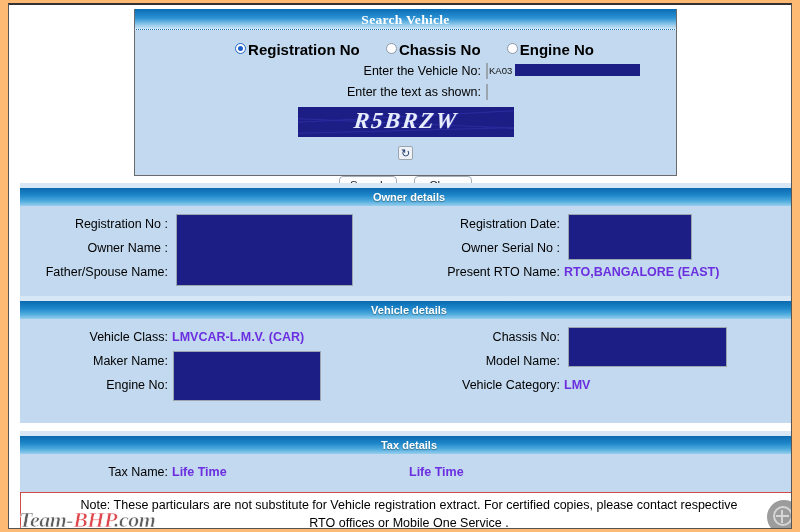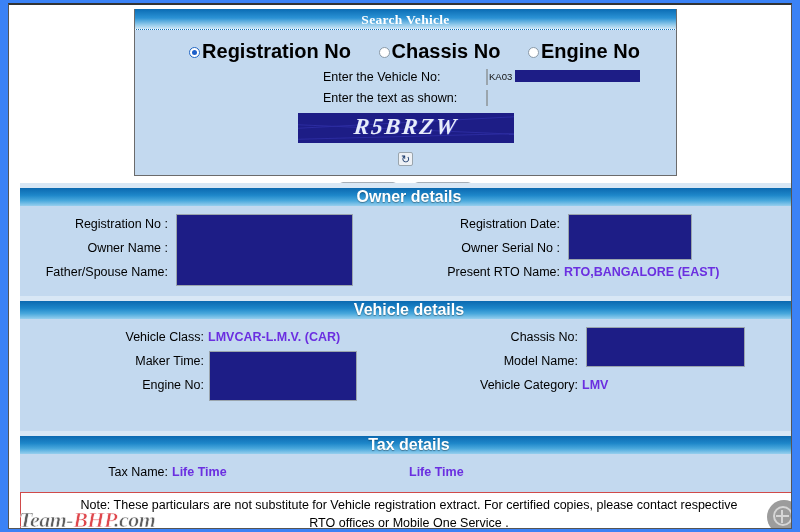--- a/index.html
+++ b/index.html
@@ -7,21 +7,21 @@
     margin: 0; padding: 0;
     width: 800px; height: 532px;
     overflow: hidden;
     background: #c8c8c8;
     font-family: "Liberation Sans", sans-serif;
   }
 
   #page {
     position: relative;
     width: 800px; height: 532px;
-    background: #3b82f6;
+    background: #fdba74;
   }
 
   
   .doc {
     position: absolute;
     left: 8px; top: 3px;
     width: 784px; height: 526px;
     background: #ffffff;
     border: 1px solid #555;
     border-top: 2px solid #333;
@@ -45,21 +45,21 @@
     font-weight: bold;
     font-size: 13.5px;
     text-align: center;
     line-height: 21px;
     letter-spacing: .3px;
     border-bottom: 1px dotted #ffffff;
   }
   .radio-row {
     margin-top: 8px;
     text-align: center;
-    font-size: 20px;
+    font-size: 15px;
     font-weight: bold;
     color: #000;
     padding-left: 18px;
   }
   .radio-opt {
     display: inline-block;
     margin: 0 11px;
     vertical-align: middle;
     white-space: nowrap;
   }
@@ -87,21 +87,21 @@
   .frow {
     margin-top: 7px;
     font-size: 12.5px;
     color: #000;
     display: flex;
     justify-content: center;
     align-items: center;
   }
   .frow .flabel {
     width: 163px;
-    text-align: left;
+    text-align: right;
     padding-right: 5px;
     white-space: nowrap;
   }
   .ffield { position: relative; }
 
   .vno-box {
     width: 154px; height: 14px;
     background: #ffffff;
     border: 1px solid #9aa5ad;
     position: relative;
@@ -195,21 +195,21 @@
     background: #c3d9ef;
   }
   .sec-top-strip {
     height: 5px;
     background: #d8e7f5;
   }
   .sec-header {
     height: 18px;
     background: linear-gradient(to bottom, #0b69b0 0%, #1d86c9 40%, #49a8dc 70%, #97cfee 100%);
     color: #ffffff;
-    font-size: 16px;
+    font-size: 11px;
     font-weight: bold;
     text-align: center;
     line-height: 18px;
     text-shadow: 0 1px 1px rgba(0,0,0,.35);
   }
   .sec-body {
     position: relative;
     padding: 6px 0 6px 0;
   }
 
@@ -411,29 +411,29 @@
             </div>
             <div class="redact" style="left:159px; top:2px; width:124px; height:46px;"></div>
           </div>
         </div>
       </div>
     </div>
 
     <div class="section" style="top:291px;">
       <div class="sec-top-strip"></div>
       <div class="sec-header">Vehicle details</div>
-      <div class="sec-body" style="height:116px;margin-left:36px;">
+      <div class="sec-body" style="height:104px;">
         <div class="grid2">
           <div class="col left">
             <div class="drow">
               <span class="dlabel">Vehicle Class:</span>
               <span class="dvalue">LMVCAR-L.M.V. (CAR)</span>
             </div>
             <div class="drow">
-              <span class="dlabel">Maker Time:</span>
+              <span class="dlabel">Maker Name:</span>
               <span class="dvalue"></span>
             </div>
             <div class="drow">
               <span class="dlabel">Engine No:</span>
               <span class="dvalue"></span>
             </div>
             <div class="redact" style="left:153px; top:26px; width:148px; height:50px;"></div>
           </div>
           <div class="col right">
             <div class="drow">

